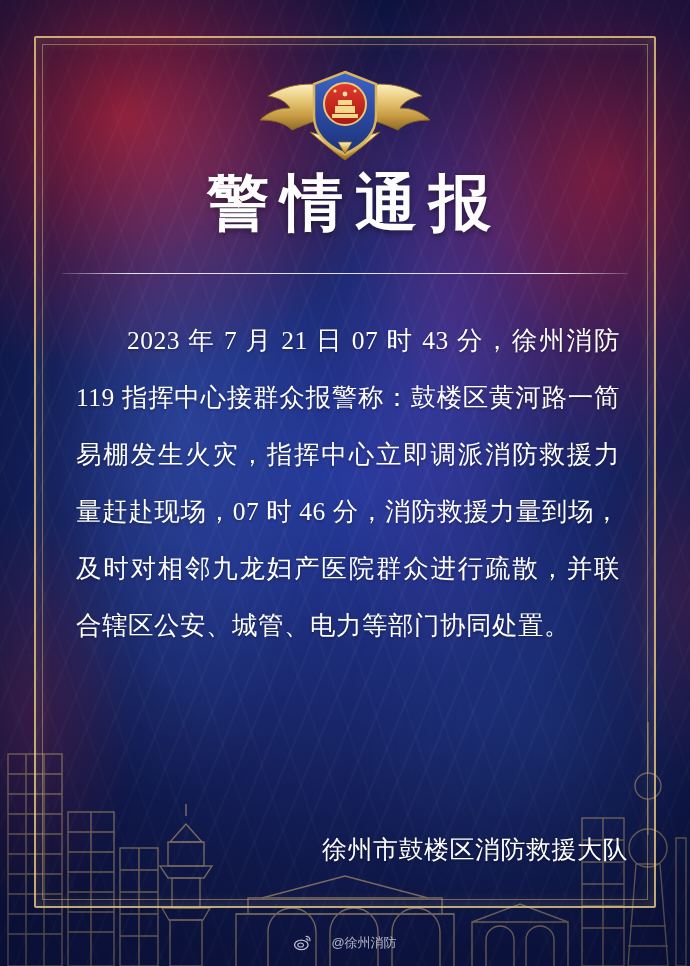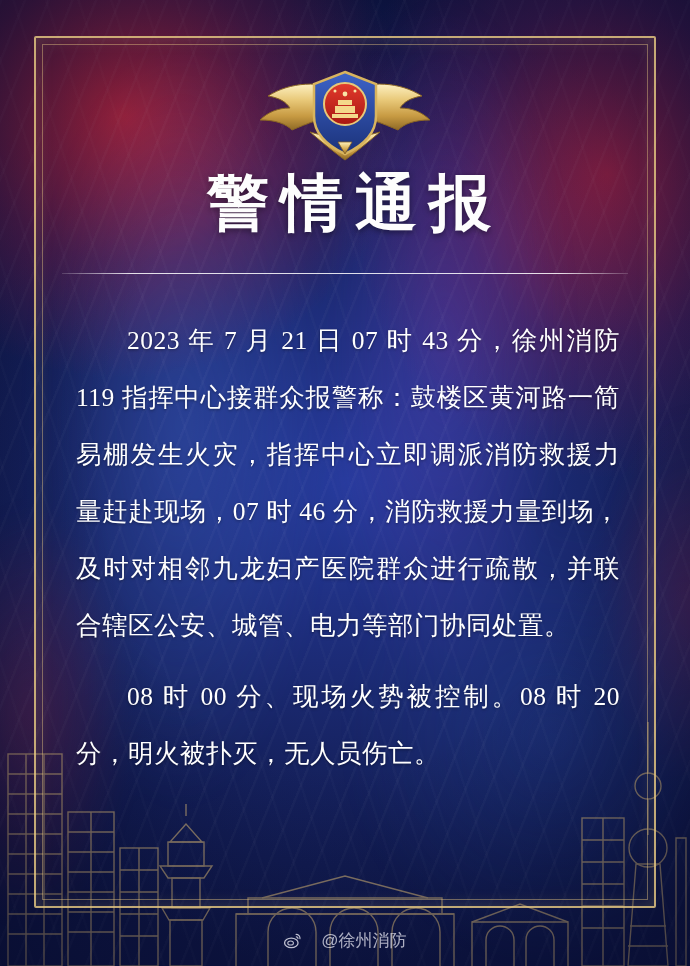--- a/index.html
+++ b/index.html
@@ -155,21 +155,21 @@
   .watermark {
     position: absolute;
     left: 0;
     right: 0;
     bottom: 14px;
     display: flex;
     align-items: center;
     justify-content: center;
     gap: 19px;
     color: rgba(235,235,245,0.72);
-    font-size: 17px;
+    font-size: 13px;
     font-family: "Liberation Sans", sans-serif;
   }
   .weibo-glyph {
     display: inline-block;
     width: 19px;
     height: 19px;
     position: relative;
   }
 </style>
 </head>
@@ -265,24 +265,24 @@
     <circle cx="105" cy="33" r="1.5" fill="#f8e4a6"></circle>
 
     <path d="M95 96 L88 84 L102 84 Z" fill="url(#goldg)" stroke="#8a6524" stroke-width="0.8"></path>
   </svg>
 
   <div class="title">警情通报</div>
   <div class="title-rule"></div>
 
   <div class="body-text">
     <p>2023 年 7 月 21 日 07 时 43 分，徐州消防 119 指挥中心接群众报警称：鼓楼区黄河路一简易棚发生火灾，指挥中心立即调派消防救援力量赶赴现场，07 时 46 分，消防救援力量到场，及时对相邻九龙妇产医院群众进行疏散，并联合辖区公安、城管、电力等部门协同处置。</p>
-    <p>08 时 00 分、现场火势被控制。08 时 20 分，明火被扑灭，无人员伤亡。</p>
   </div>
 
   <div class="signature">
+    <div>徐州市鼓楼区消防救援大队</div>
   </div>
 
   <div class="watermark">
     <span class="weibo-glyph">
       <svg viewBox="0 0 24 24" width="19" height="19">
         <ellipse cx="10.5" cy="15" rx="8.5" ry="6" fill="none" stroke="rgba(235,235,245,0.8)" stroke-width="1.6"></ellipse>
         <ellipse cx="9.6" cy="15.2" rx="3.6" ry="2.6" fill="none" stroke="rgba(235,235,245,0.8)" stroke-width="1.3"></ellipse>
         <path d="M16.5 4.2c3 0 5.4 2.5 4.9 5.4" fill="none" stroke="rgba(235,235,245,0.8)" stroke-width="1.5" stroke-linecap="round"></path>
         <path d="M16.8 7.4c1.3 0 2.3 1.1 2.1 2.4" fill="none" stroke="rgba(235,235,245,0.8)" stroke-width="1.4" stroke-linecap="round"></path>
       </svg>

